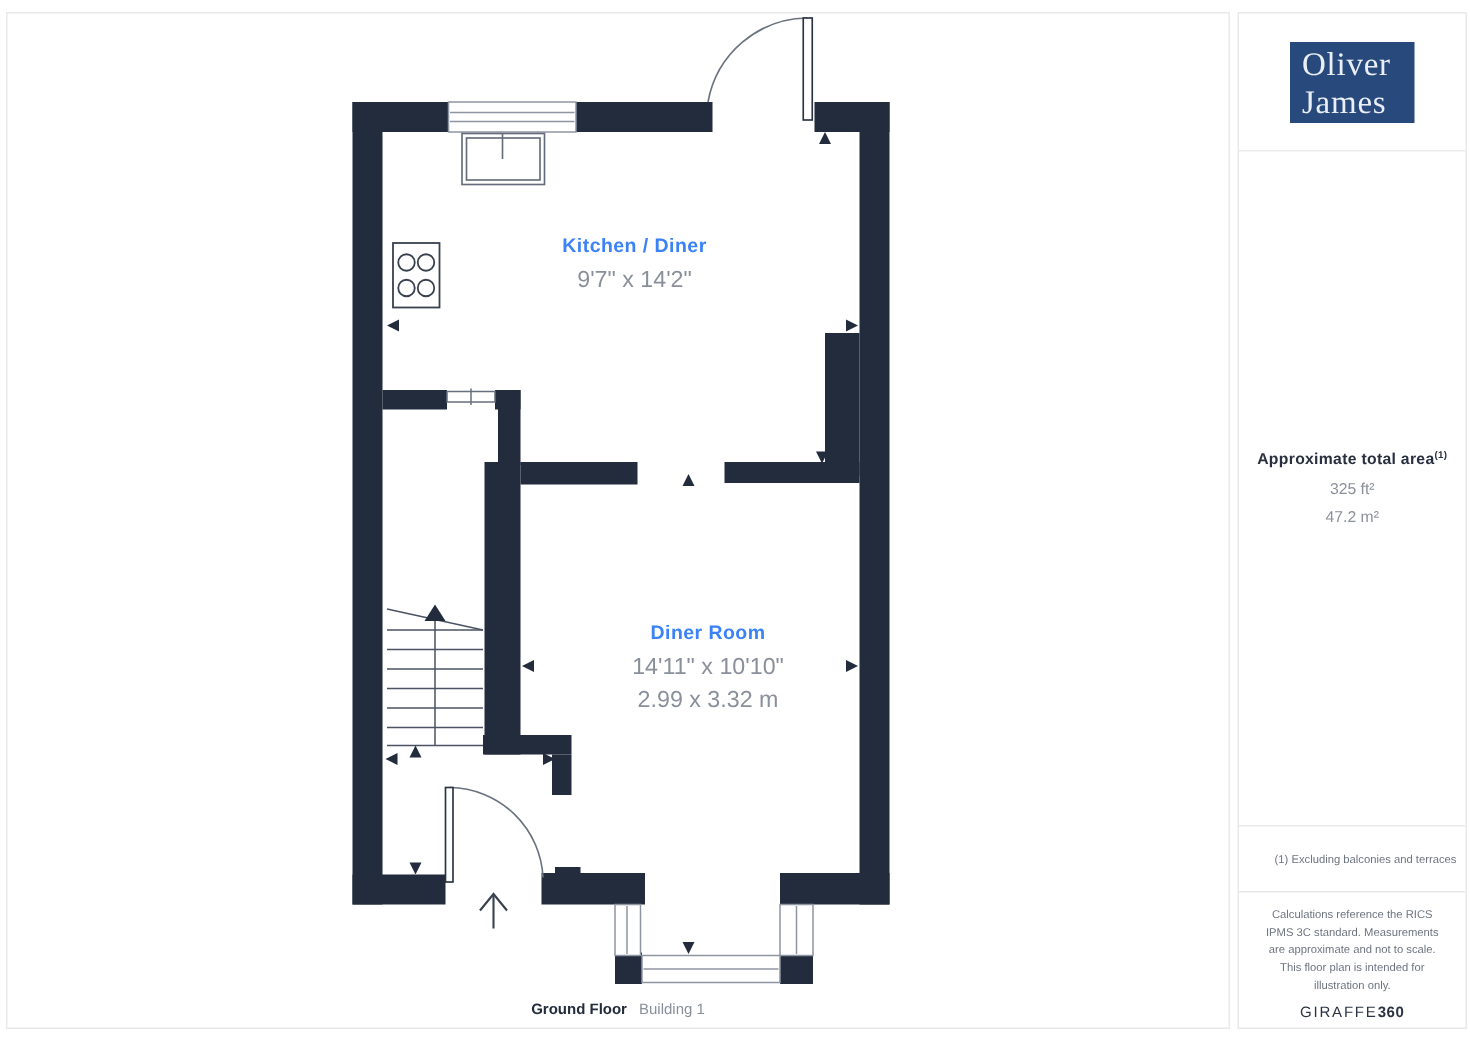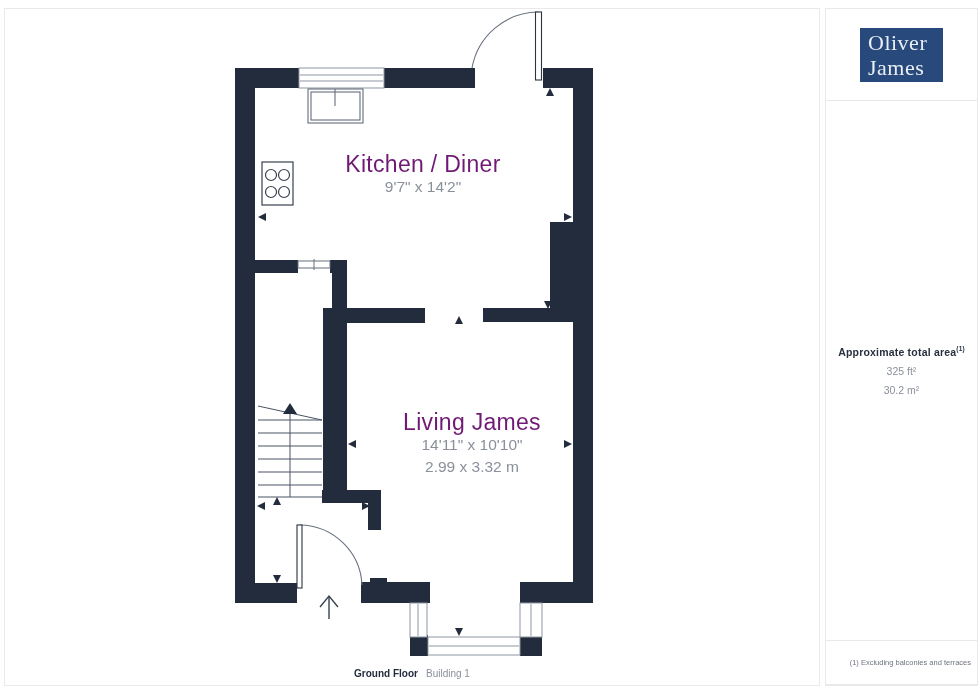--- a/index.html
+++ b/index.html
@@ -6,21 +6,21 @@
     font-family:"Liberation Sans", sans-serif; position:relative; overflow:hidden;}
   .card{position:absolute;background:#fff;border:1px solid #e9e9eb;box-sizing:border-box;}
   #main-card{left:4px;top:8px;width:816px;height:678px;}
   #side-card{left:825px;top:8px;width:153px;height:678px;display:flex;flex-direction:column;}
 
   
   #plan-svg{position:absolute;left:0;top:0;width:980px;height:693px;}
 
   
   .room-label{position:absolute;transform:translateX(-50%);text-align:center;white-space:nowrap;}
-  .room-name{font-size:23px;font-weight:400;color:#701a75;letter-spacing:.3px;line-height:24px;}
+  .room-name{font-size:13px;font-weight:700;color:#3b82f6;letter-spacing:.3px;line-height:24px;}
   .room-dim{font-size:15.5px;color:#8A909B;line-height:22px;}
   #kitchen-label{left:423px;top:152px;}
   #living-label{left:472px;top:410px;}
 
   
   #caption{position:absolute;left:0;bottom:6px;width:100%;text-align:center;font-size:10px;}
   #caption .floor{font-weight:700;color:#232C3D;}
   #caption .building{color:#8A909B;margin-left:8px;}
 
   
@@ -153,38 +153,42 @@
     <line x1="329" y1="619" x2="329" y2="597"></line>
     <polyline points="320,607 329,596 338,607"></polyline>
   </g>
 </svg>
 
 <div class="room-label" id="kitchen-label">
   <div class="room-name">Kitchen / Diner</div>
   <div class="room-dim">9'7" x 14'2"</div>
 </div>
 <div class="room-label" id="living-label">
-  <div class="room-name">Living James</div>
+  <div class="room-name">Diner Room</div>
   <div class="room-dim">14'11" x 10'10"</div>
   <div class="room-dim">2.99 x 3.32 m</div>
 </div>
 
 <div id="side-card" class="card">
   <div id="sb-logo" class="sb-section">
     <div class="logo-box">
       <div>Oliver</div>
       <div>James</div>
     </div>
   </div>
 
   <div id="sb-main" class="sb-section">
     <div class="area-block">
       <div class="area-title"><span>Approximate total area</span><sup>(1)</sup></div>
       <div class="area-val">325 ft²</div>
-      <div class="area-val">30.2 m²</div>
+      <div class="area-val">47.2 m²</div>
     </div>
   </div>
 
   <div id="sb-footnote" class="sb-section">
     <span>(1) Excluding balconies and terraces</span>
   </div>
 
+  <div id="sb-disclaimer" class="sb-section">
+    <div>Calculations reference the RICS IPMS 3C standard. Measurements are approximate and not to scale. This floor plan is intended for illustration only.</div>
+    <div class="brand"><span>GIRAFFE</span><span class="b">360</span></div>
+  </div>
 </div>
 
 </body></html>

